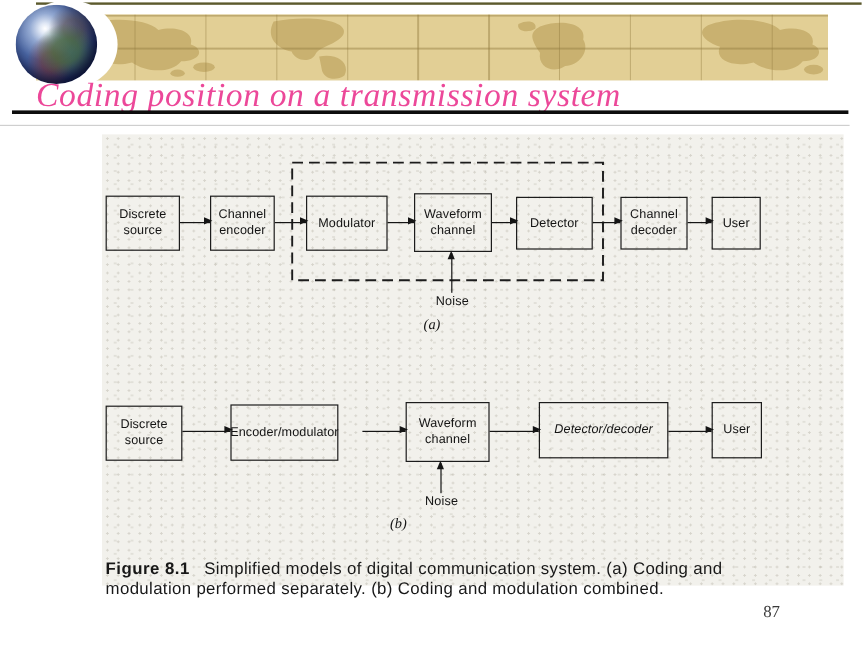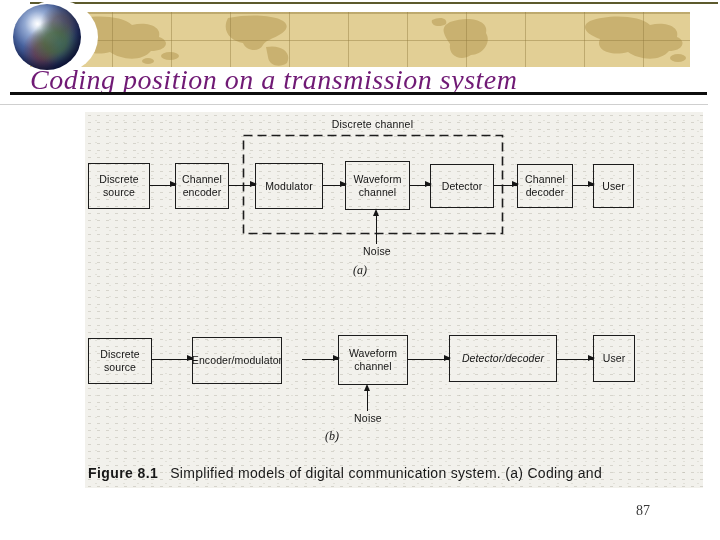--- a/index.html
+++ b/index.html
@@ -17,21 +17,21 @@
                 background-position:23px 0, 0 1px; }
   .globe-halo { position:absolute; left:16px; top:0px; width:82px; height:74px; background:#ffffff; border-radius:50%; }
   .globe      { position:absolute; left:13px; top:4px; width:68px; height:66px; border-radius:50%;
                 background:
                   radial-gradient(ellipse at 62% 58%, rgba(70,110,55,.65) 0 18%, transparent 42%),
                   radial-gradient(ellipse at 42% 72%, rgba(130,45,35,.5) 0 12%, transparent 34%),
                   radial-gradient(ellipse at 70% 30%, rgba(90,60,40,.45) 0 12%, transparent 30%),
                   radial-gradient(circle at 36% 30%, #ffffff 0%, #dfe7f5 7%, #93a9d2 20%, #47629f 42%, #2c3f7b 62%, #15204c 82%, #0a1232 100%);
                 box-shadow: inset -4px -5px 10px rgba(0,0,20,.55); }
   .slide-title{ position:absolute; left:30px; top:64px; font-family:"Liberation Serif","DejaVu Serif",serif;
-                font-style:italic; font-size:28px; color:#701a75; letter-spacing:.5px; white-space:nowrap; }
+                font-style:italic; font-size:28px; color:#ec4899; letter-spacing:.5px; white-space:nowrap; }
   .title-rule { position:absolute; left:10px; top:92px; width:697px; height:3px; background:#0d0d0d; }
   .title-rule2{ position:absolute; left:0px;  top:104px; width:708px; height:1px; background:#cfcfcf; }
 
   
   .fig { position:absolute; left:85px; top:112px; width:618px; height:376px;
          background-color:#f2f1ec;
          background-image:
            radial-gradient(rgba(150,145,128,.30) 1px, transparent 1.2px),
            radial-gradient(rgba(150,145,128,.18) 1px, transparent 1.2px);
          background-size:9px 7px, 14px 11px; background-position:0 0, 4px 3px;
@@ -83,21 +83,20 @@
 
 <div class="slide-title">Coding position on a transmission system</div>
 <div class="title-rule"></div>
 <div class="title-rule2"></div>
 
 <div class="fig">
 
   <svg width="263" height="102" style="position:absolute;left:157px;top:22px">
     <rect x="1.5" y="1.5" width="259" height="98" fill="none" stroke="#1c1c1c" stroke-width="1.6" stroke-dasharray="9,5"></rect>
   </svg>
-  <div class="lbl" style="left:158px; top:6px; width:259px;">Discrete channel</div>
 
   <div class="dbox" style="left:3px;   top:51px; width:62px;  height:46px;">Discrete source</div>
   <div class="dbox" style="left:90px;  top:51px; width:54px;  height:46px;">Channel encoder</div>
   <div class="dbox" style="left:170px; top:51px; width:68px;  height:46px;">Modulator</div>
   <div class="dbox" style="left:260px; top:49px; width:65px;  height:49px;">Waveform channel</div>
   <div class="dbox" style="left:432px; top:52px; width:56px;  height:44px;">Channel decoder</div>
   <div class="dbox" style="left:345px; top:52px; width:64px;  height:44px;">Detector</div>
   <div class="dbox" style="left:508px; top:52px; width:41px;  height:44px;">User</div>
 
   <div class="arrow-h" style="left:65px;  top:73px; width:25px;"></div>
@@ -121,16 +120,17 @@
   <div class="arrow-h" style="left:217px; top:247px; width:36px;"></div>
   <div class="arrow-h" style="left:323px; top:247px; width:41px;"></div>
   <div class="arrow-h" style="left:472px; top:247px; width:36px;"></div>
 
   <div class="arrow-vup" style="left:282px; top:274px; height:25px;"></div>
   <div class="lbl" style="left:253px; top:300px; width:60px;">Noise</div>
   <div class="sub" style="left:227px; top:317px; width:40px;">(b)</div>
 
   <div class="caption">
     <div><b>Figure 8.1</b><span>Simplified models of digital communication system. (a) Coding and</span></div>
+    <div>modulation performed separately. (b) Coding and modulation combined.</div>
   </div>
 </div>
 
 <div class="page-num">87</div>
 
 </body></html>

